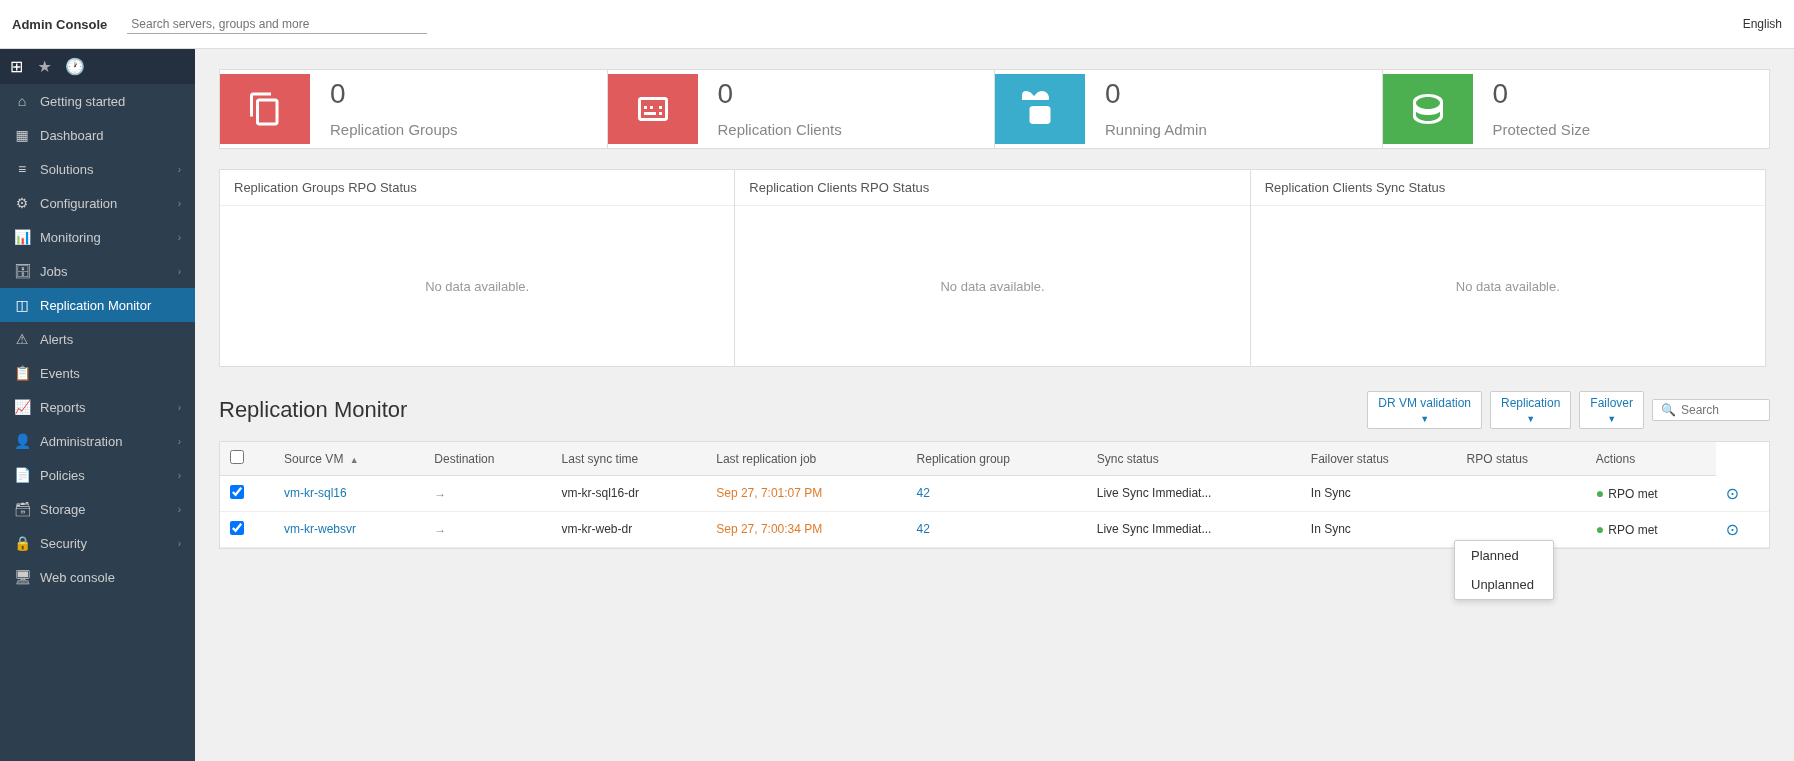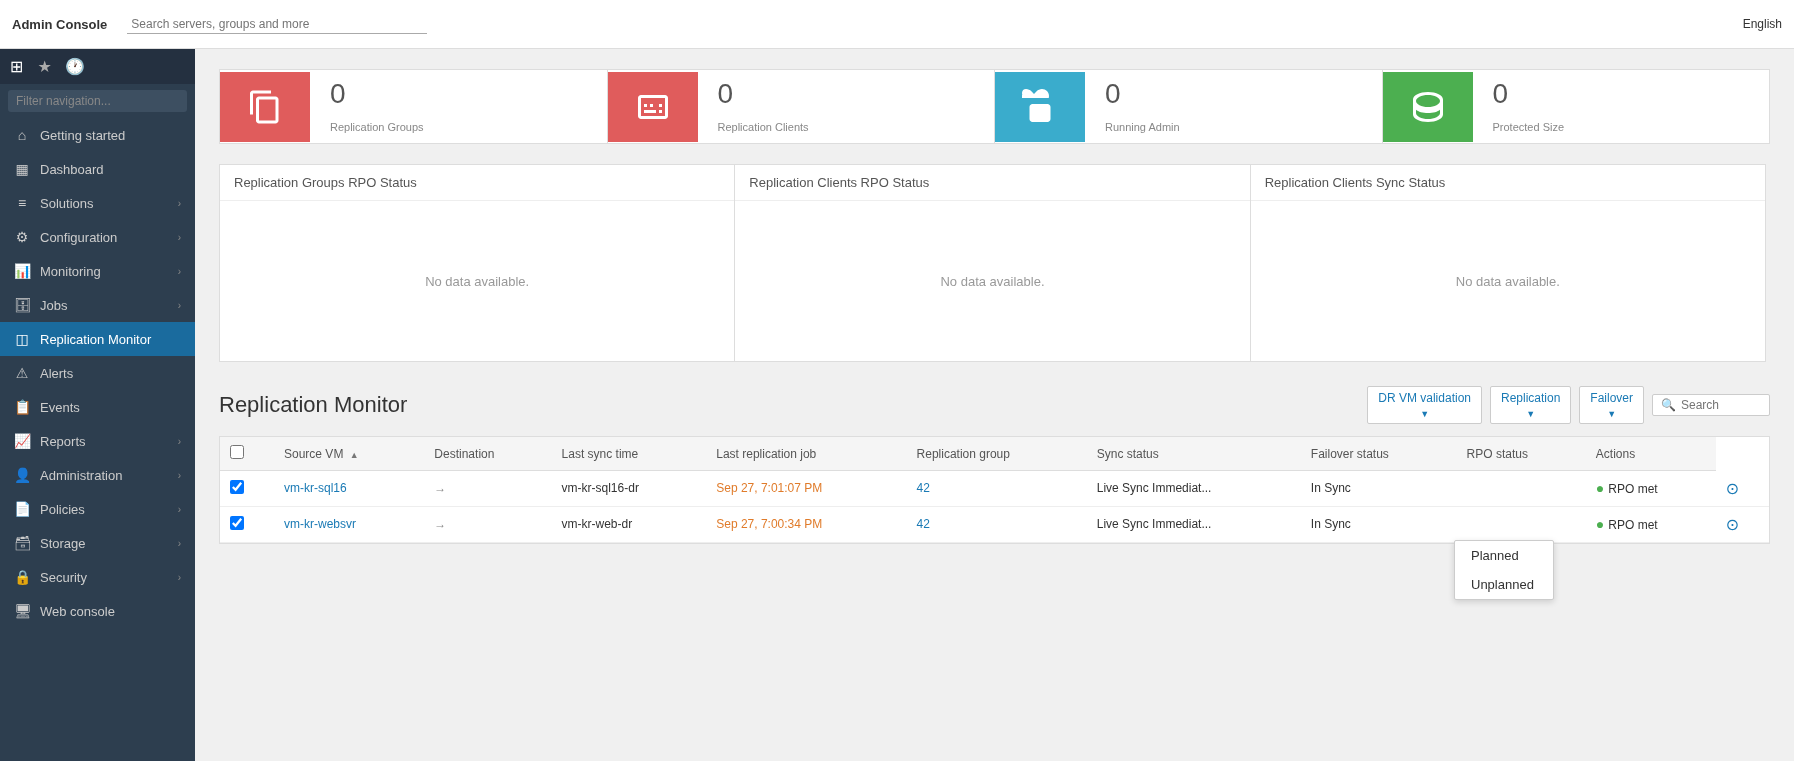--- a/index.html
+++ b/index.html
@@ -55,21 +55,21 @@
     .stat-cards { display: flex; gap: 0; margin-bottom: 20px; background: #fff; border: 1px solid #ddd; }
     .stat-card { display: flex; align-items: center; flex: 1; border-right: 1px solid #ddd; }
     .stat-card:last-child { border-right: none; }
     .stat-card-icon { width: 90px; height: 70px; display: flex; align-items: center; justify-content: center; flex-shrink: 0; }
     .stat-card-icon.red { background: #e05c5c; }
     .stat-card-icon.blue { background: #3aaccc; }
     .stat-card-icon.green { background: #4caf50; }
     .stat-card-icon svg { fill: #fff; width: 36px; height: 36px; }
     .stat-card-info { padding: 10px 20px; }
     .stat-card-number { font-size: 28px; font-weight: 300; color: #555; line-height: 1; }
-    .stat-card-label { font-size: 11px; color: #888; margin-top: 13px; }
+    .stat-card-label { font-size: 15px; color: #888; margin-top: 13px; }
 
     
     .rpo-panels { display: flex; gap: 0; margin-bottom: 24px; }
     .rpo-panel { flex: 1; background: #fff; border: 1px solid #ddd; margin-right: -1px; }
     .rpo-panel:last-child { margin-right: 4px; }
     .rpo-panel-title { padding: 10px 14px; font-size: 13px; color: #555; border-bottom: 1px solid #eee; }
     .rpo-panel-body { height: 160px; display: flex; align-items: center; justify-content: center; color: #999; font-size: 13px; }
 
     
     .monitor-header { display: flex; align-items: center; justify-content: space-between; margin-bottom: 12px; }
@@ -121,23 +121,20 @@
   <span class="top-bar-lang">English</span>
 </div>
 
 <div class="layout">
 
   <nav class="sidebar">
     <div class="sidebar-icons">
       <span class="sidebar-icon active">⊞</span>
       <span class="sidebar-icon">★</span>
       <span class="sidebar-icon">🕐</span>
-    </div>
-    <div class="sidebar-filter">
-      <input type="text" placeholder="Filter navigation..." style="">
     </div>
 
     <div class="sidebar-item">
       <span class="icon">⌂</span>
       <span class="label">Getting started</span>
     </div>
     <div class="sidebar-item">
       <span class="icon">▦</span>
       <span class="label">Dashboard</span>
     </div>

